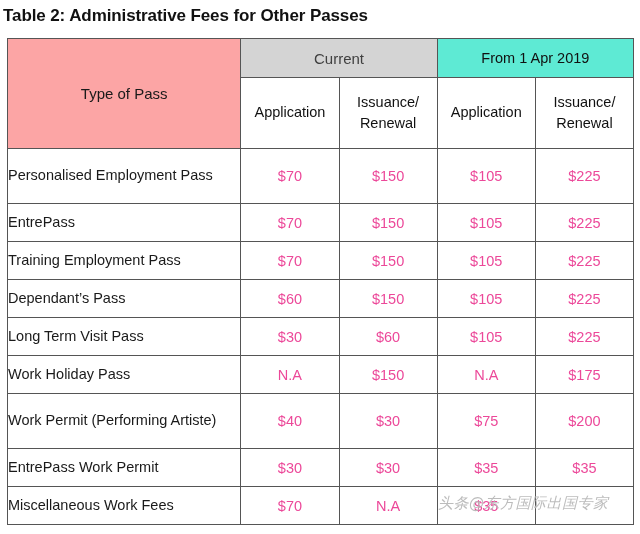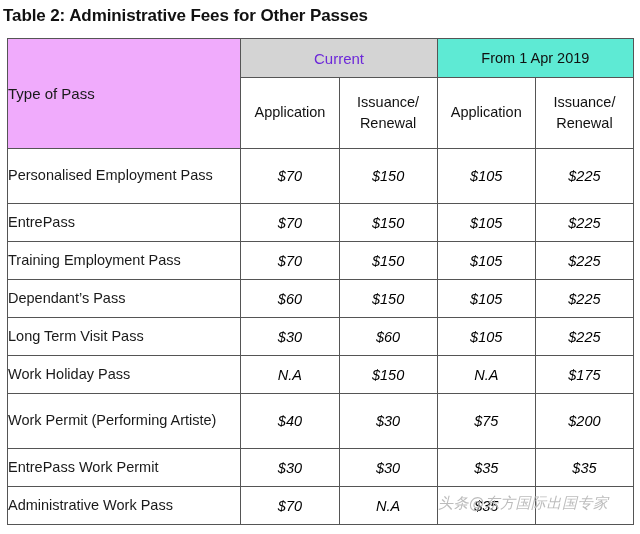--- a/index.html
+++ b/index.html
@@ -49,35 +49,35 @@
     vertical-align: middle;
     font-weight: normal;
   }
 
   
   col.c-type  { width: 233px; }
   col.c-val   { width: 98px; }
 
   
   .th-type {
-    text-align: left;
+    text-align: center;
     vertical-align: top;
     font-size: 15px;
     font-weight: bold;
-    background: #f0abfc;
+    background: #fca5a5;
     padding-top: 11px;
     height: 108px;
     box-sizing: border-box;
   }
   .th-group-current {
     text-align: center;
     font-size: 15px;
     font-weight: bold;
     background: #d4d4d4;
-    color: #6d28d9;
+    color: #404040;
     height: 38px;
   }
   .th-group-new {
     text-align: center;
     font-size: 14.5px;
     font-weight: bold;
     background: #5eead4;
     color: #111111;
     height: 38px;
   }
@@ -98,23 +98,22 @@
   .cell-type {
     font-size: 14.5px;
     text-align: left;
     padding: 7px 6px 7px 9px;
     line-height: 1.33;
     color: #1a1a1a;
   }
   .cell-val {
     font-size: 14.5px;
     text-align: center;
-    color: #000000;
+    color: #ec4899;
     padding: 7px 2px;
-    font-style: italic;
   }
   tr.row-tall td { height: 54px; margin-left: 16px; }
   tr.row-short td { height: 37px; }
 
   
   .watermark {
     position: absolute;
     left: 438px;
     top: 494px;
     font-size: 15px;
@@ -228,21 +227,21 @@
 
       <tr class="row-short">
         <td class="cell-type">EntrePass Work Permit</td>
         <td class="cell-val">$30</td>
         <td class="cell-val">$30</td>
         <td class="cell-val">$35</td>
         <td class="cell-val">$35</td>
       </tr>
 
       <tr class="row-short">
-        <td class="cell-type">Administrative Work Pass</td>
+        <td class="cell-type">Miscellaneous Work Fees</td>
         <td class="cell-val">$70</td>
         <td class="cell-val">N.A</td>
         <td class="cell-val">$35</td>
         <td class="cell-val"></td>
       </tr>
 
     </tbody>
   </table>
 
   <div class="watermark">头条@东方国际出国专家</div>

